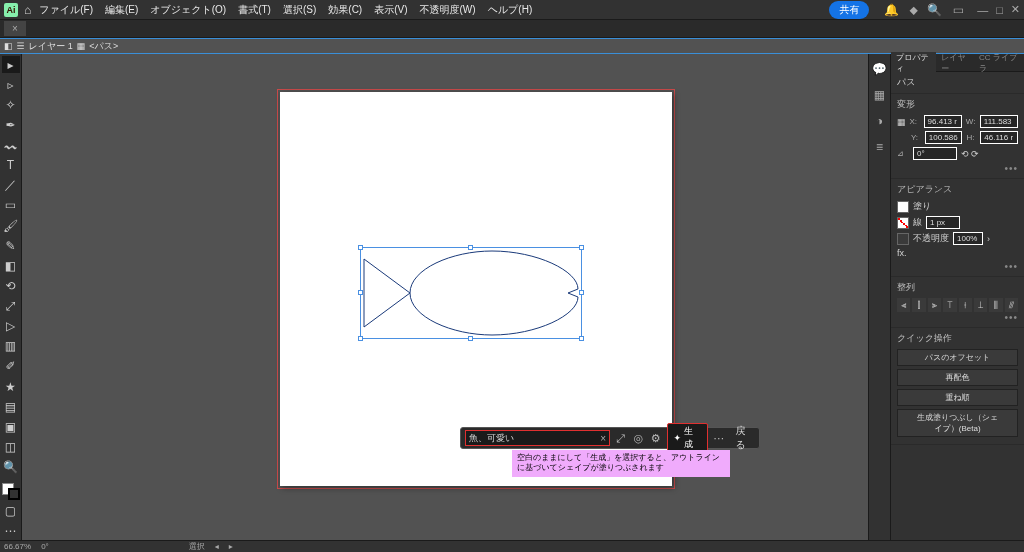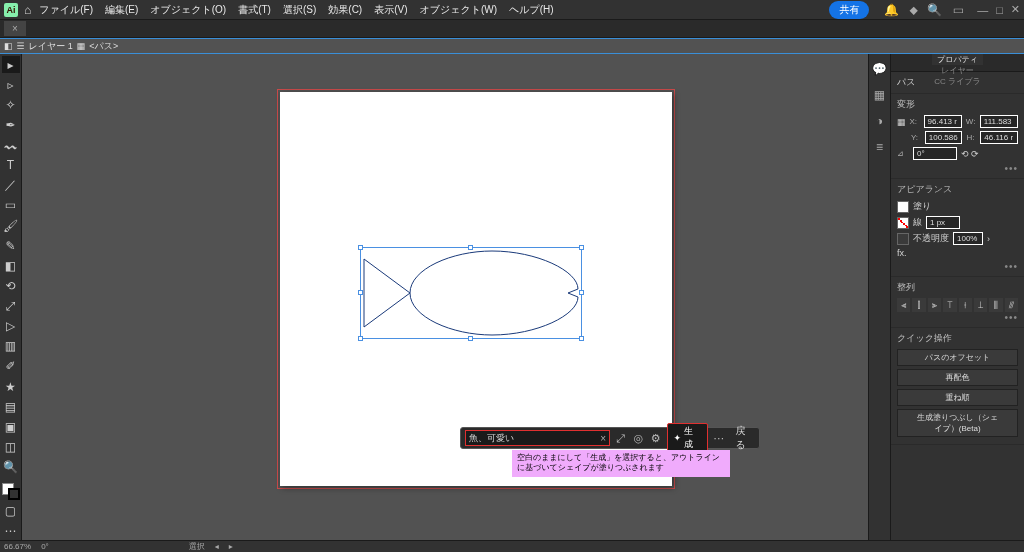--- a/index.html
+++ b/index.html
@@ -53,21 +53,21 @@
   .gen-bar .gen-btn { background:#1a1a1a; border:1px solid #e03030; color:#fff; padding:1px 6px; font-size:9px; display:flex; align-items:center; gap:3px; border-radius:2px;}
   .gen-bar .back { margin-left:6px; font-size:10px; color:#ddd;}
   .gen-tooltip { position:absolute; left:512px; top:450px; width:218px; background:#f0abfc; color:#000; font-size:8px; padding:3px 5px; line-height:1.3;}
 
   
   .right-dock { width:22px; background:#323232; border-left:1px solid #1a1a1a; display:flex; flex-direction:column; align-items:center; padding-top:8px;}
   .right-dock .dock-icon { width:16px; height:16px; margin-bottom:10px; color:#aaa; font-size:12px; text-align:center;}
 
   
   .props-panel { width:134px; background:#323232; border-left:1px solid #1a1a1a; display:flex; flex-direction:column; font-size:9px;}
-  .props-panel .tabs { display:flex; height:18px; align-items:center; background:#2a2a2a; border-bottom:1px solid #1a1a1a;flex-direction:column;}
+  .props-panel .tabs { display:flex; height:18px; align-items:center; background:#2a2a2a; border-bottom:1px solid #1a1a1a;}
   .props-panel .tabs .ptab { padding:0 5px; color:#888; font-size:8px;}
   .props-panel .tabs .ptab.active { background:#323232; color:#ddd;}
   .props-panel .section { padding:4px 6px; border-bottom:1px solid #2a2a2a;}
   .props-panel .sec-title { color:#bbb; font-size:9px; margin-bottom:4px;}
   .props-panel .row { display:flex; align-items:center; gap:4px; margin-bottom:3px;}
   .props-panel .field { background:#262626; border:1px solid #ffffff; padding:1px 3px; font-size:8px; color:#ddd; width:44px;}
   .props-panel .lbl { font-size:8px; color:#aaa; width:12px;}
   .props-panel .swatch { width:12px; height:12px; border:1px solid #666;}
   .props-panel .swatch.white { background:#fff;}
   .props-panel .swatch.none { background:linear-gradient(45deg,#fff 45%,#f00 45%,#f00 55%,#fff 55%);}
@@ -85,21 +85,21 @@
 <div class="menubar">
   <div class="ai-logo">Ai</div>
   <div class="home-icon">⌂</div>
   <span class="menu-item">ファイル(F)</span>
   <span class="menu-item">編集(E)</span>
   <span class="menu-item">オブジェクト(O)</span>
   <span class="menu-item">書式(T)</span>
   <span class="menu-item">選択(S)</span>
   <span class="menu-item">効果(C)</span>
   <span class="menu-item">表示(V)</span>
-  <span class="menu-item">オブジェクト(W)</span>
+  <span class="menu-item">不透明度(W)</span>
   <span class="menu-item">ヘルプ(H)</span>
   <div class="spacer"></div>
   <div class="share-btn">共有</div>
   <span class="top-icon">🔔</span>
   <span class="top-icon">⬥</span>
   <span class="top-icon">🔍</span>
   <span class="top-icon">▭</span>
   <span class="win-ctrl">—</span>
   <span class="win-ctrl">□</span>
   <span class="win-ctrl">✕</span>

